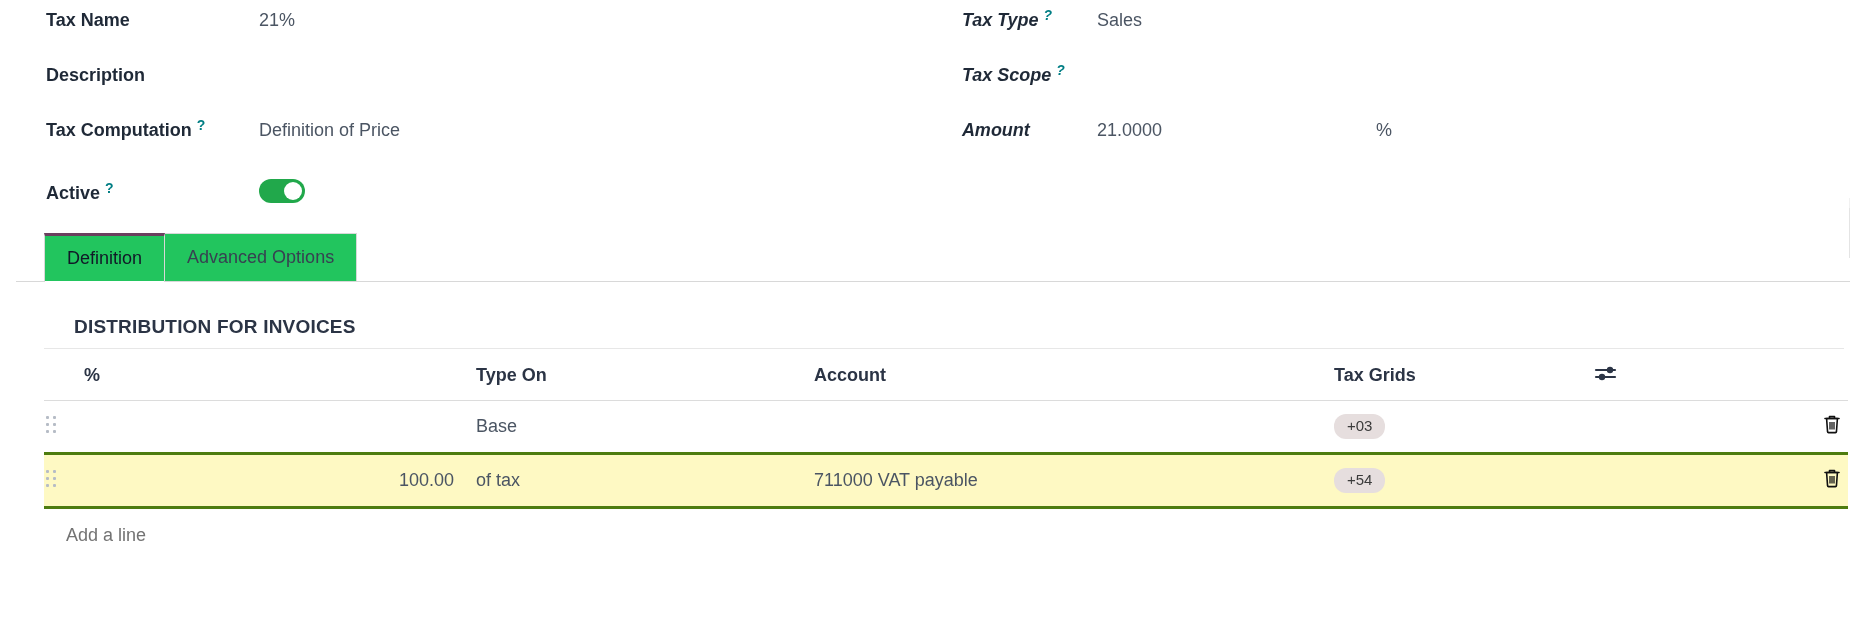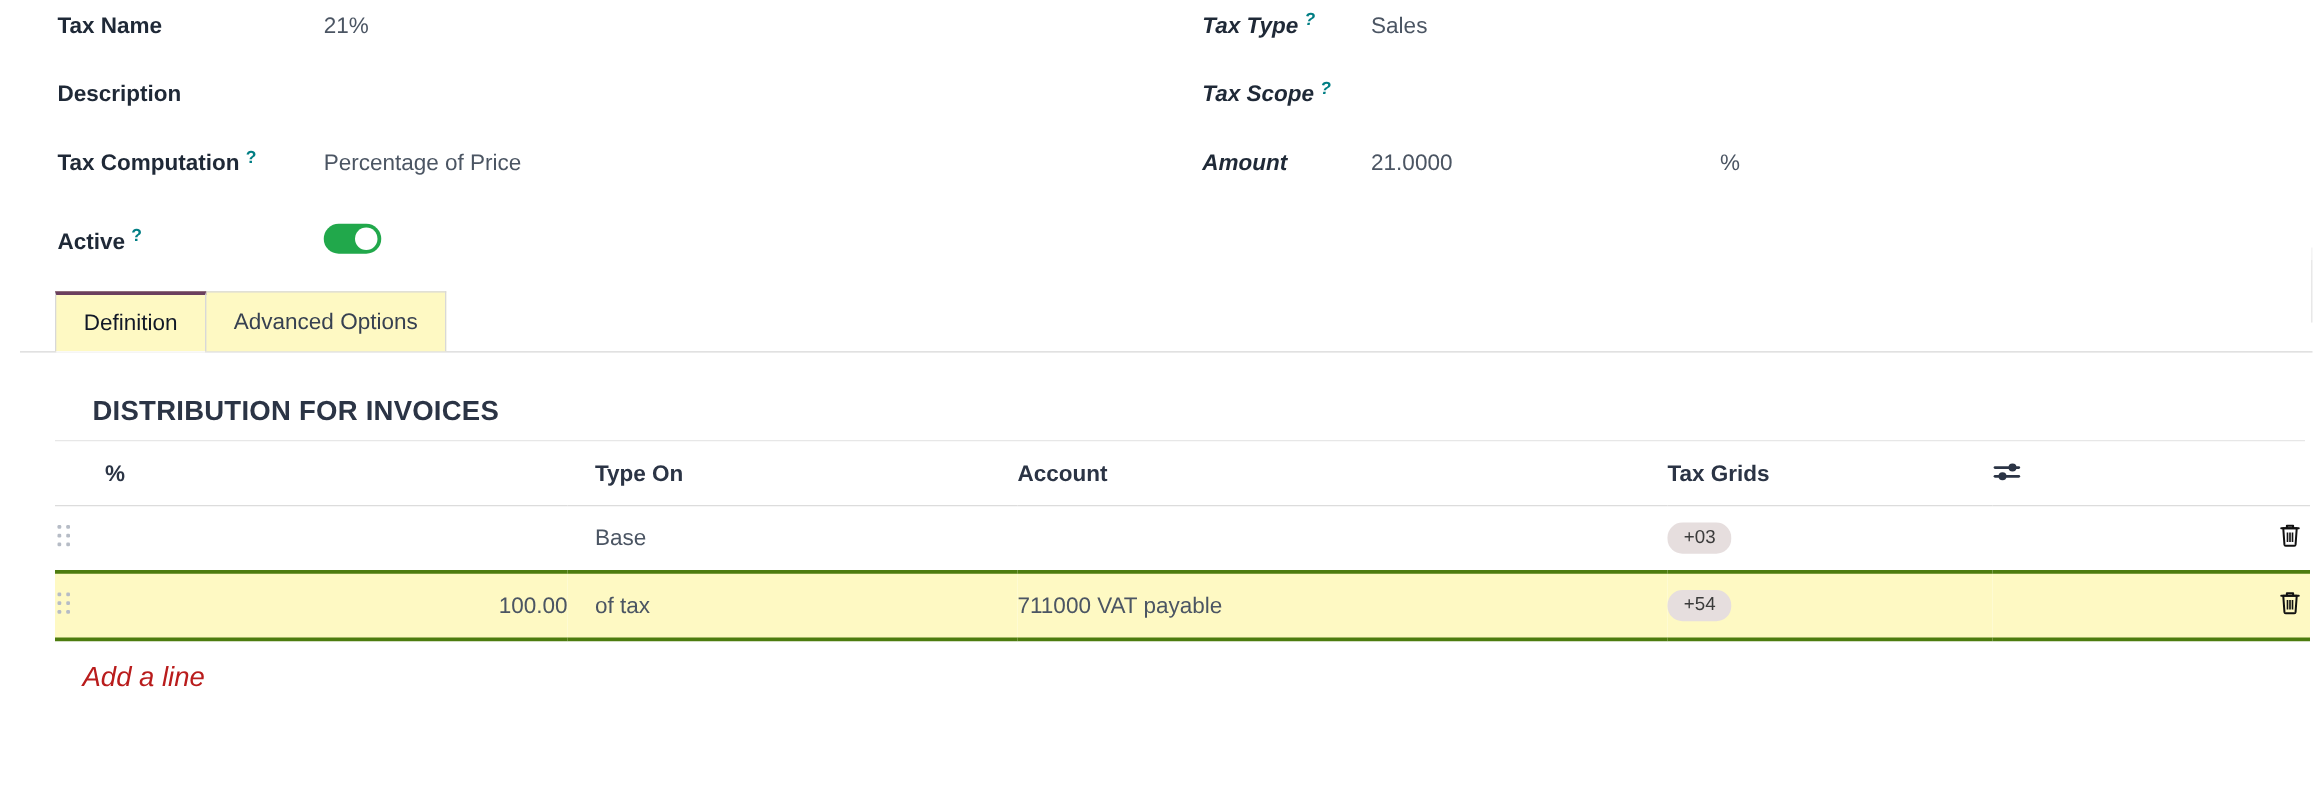--- a/index.html
+++ b/index.html
@@ -106,21 +106,21 @@
     display: flex;
     align-items: flex-end;
     padding-left: 28px;
   }
   .tab {
     height: 48px;
     line-height: 47px;
     padding: 0 22px;
     font-size: 18px;
     color: #374151;
-    background: #fef9c3;
+    background: #22c55e;
     border: 1px solid #d8d8d8;
     border-bottom: none;
     margin-right: -1px;
     cursor: pointer;
     position: relative;
     white-space: nowrap;
   }
   .tab.active {
     border-top: 3px solid #6b3f5e;
     line-height: 45px;
@@ -136,21 +136,21 @@
   }
 
   
   .dist {
     position: absolute;
     left: 0;
     top: 296px;
     width: 1850px;
   }
   .dist-title {
-    font-size: 22px;
+    font-size: 19px;
     font-weight: bold;
     color: #2b3445;
     letter-spacing: .2px;
     padding: 20px 0 10px 30px;
     border-bottom: 1px solid #e7e7e7;
     margin: 0 22px 0 28px;
   }
   table.dist-table {
     width: 1804px;
     margin-left: 28px;
@@ -222,25 +222,24 @@
     background: none;
     border: none;
     padding: 0;
     cursor: pointer;
     line-height: 0;
   }
 
   .add-line {
     display: inline-block;
     margin: 16px 0 0 50px;
-    font-size: 22px;
-    color: #b91c1c;
+    font-size: 18px;
+    color: #737373;
     cursor: pointer;
     text-decoration: none;
-    font-style: italic;
   }
 
   
   .scrollbar {
     position: absolute;
     right: 0;
     top: 208px;
     width: 17px;
     height: 50px;
     background: #f1f1f1;
@@ -297,21 +296,21 @@
             <span class="field-label">Description</span>
           </div>
           <span class="field-value"></span>
         </div>
 
         <div class="field-row">
           <div class="field-label-wrap">
             <span class="field-label">Tax Computation</span>
             <span class="help-mark">?</span>
           </div>
-          <span class="field-value">Percentage of Price</span>
+          <span class="field-value">Definition of Price</span>
         </div>
 
         <div class="field-row">
           <div class="field-label-wrap">
             <span class="field-label">Active</span>
             <span class="help-mark">?</span>
           </div>
           <span class="toggle">
             <span class="knob"></span>
           </span>

